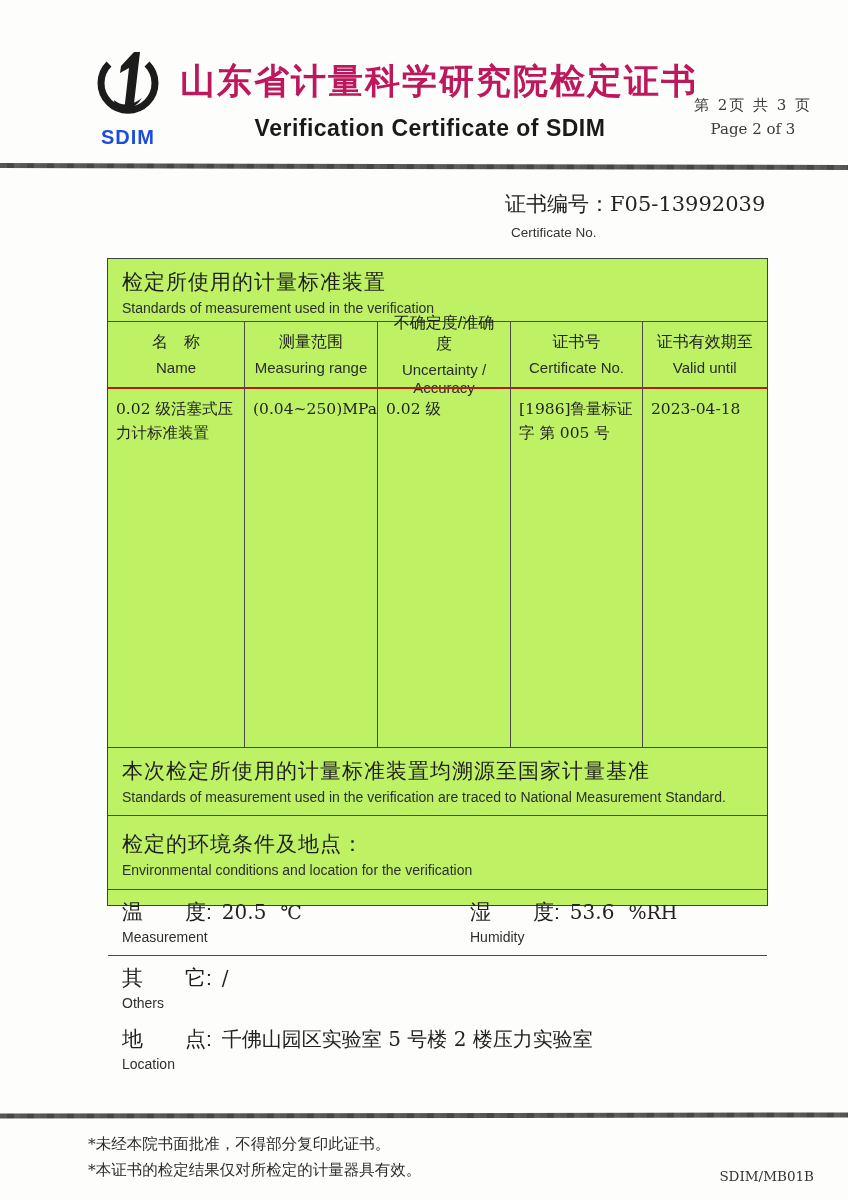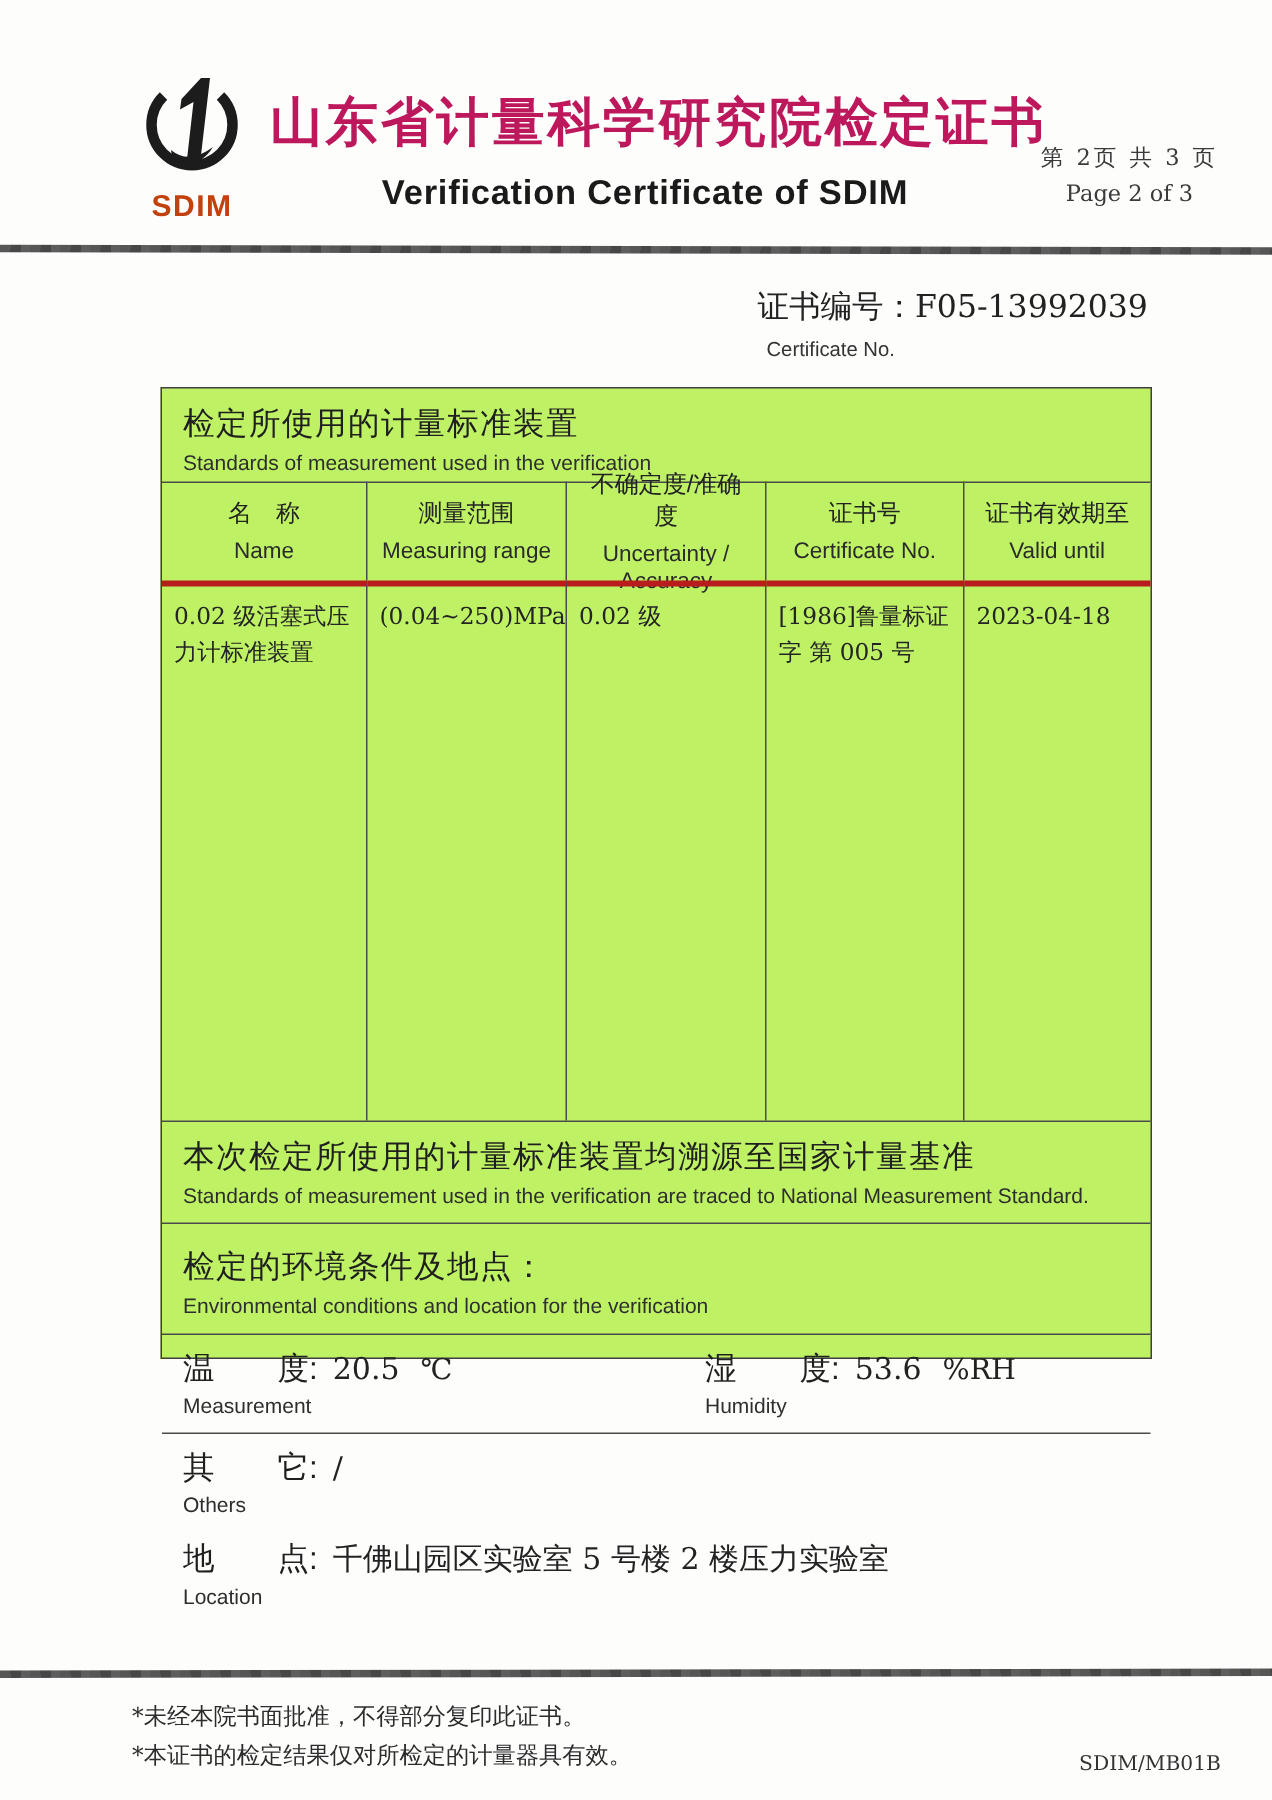--- a/index.html
+++ b/index.html
@@ -4,21 +4,21 @@
 <style>
   * { margin:0; padding:0; box-sizing:border-box; }
   html,body { background:#e9e9e9; }
   .page {
     position:relative; width:848px; height:1200px; margin:0 auto;
     background:#fdfdfc; color:#262626; overflow:hidden;
     font-family:"Liberation Sans","DejaVu Sans",sans-serif;
   }
   
   .logo { position:absolute; left:86px; top:50px; width:84px; text-align:center; }
-  .logo-label { font-weight:bold; font-size:20px; letter-spacing:1px; color:#c2410c;
+  .logo-label { font-weight:bold; font-size:20px; letter-spacing:1px; color:#1d4ed8;
     font-family:"Liberation Sans",sans-serif; margin-top:-4px; }
   .titles { position:absolute; left:180px; top:58px; width:500px; text-align:center; }
   .title-zh { font-family:"DejaVu Serif","Liberation Serif",serif; font-weight:700;
     font-size:35px; letter-spacing:2px; color:#be185d; white-space:nowrap; }
   .title-en { font-family:"Liberation Sans",sans-serif; font-weight:700; font-size:23px;
     color:#1a1a1a; margin-top:10px; letter-spacing:0.5px; }
   .pageinfo { position:absolute; left:678px; top:93px; width:150px; text-align:center;
     font-family:"DejaVu Serif","Liberation Serif",serif; color:#3a3a3a; font-size:15px; line-height:1.6; }
   .pageinfo .zh { letter-spacing:2px; }
   .rule { position:absolute; left:0; width:848px; height:5px;
@@ -38,21 +38,21 @@
   .zh-head { font-size:21px; color:#1f1f1f; letter-spacing:1px; }
   .en-sub { font-size:14px; color:#2e2e2e; margin-top:4px; }
   
   .grid { display:grid; grid-template-columns:137px 133px 133px 132px 123.5px; }
   .cell { border-right:1px solid #4a4a4a; padding:6px 8px; }
   .cell.lastcol { border-right:none; }
   .th { height:66px; display:flex; flex-direction:column; justify-content:center;
     align-items:center; text-align:center; border-top:1px solid #4a4a4a; }
   .th .zh { font-size:16px; color:#222; }
   .th .en { font-size:15px; color:#2b2b2b; line-height:1.15; margin-top:6px; }
-  .td { height:360px; border-top:4px solid #b91c1c;
+  .td { height:360px; border-top:2px solid #b91c1c;
     font-family:"DejaVu Serif","Liberation Serif",serif; font-size:15.5px; line-height:1.55;
     color:#242424; padding-top:8px; }
   
   .row-line { position:relative; }
   .pair { }
   .pair .zh-label { font-size:21px; color:#1f1f1f; }
   .pair .val { font-family:"DejaVu Serif","Liberation Serif",serif; font-size:20px; color:#222; margin-left:10px; }
   .pair .unit { font-family:"DejaVu Serif","Liberation Serif",serif; font-size:19px; color:#222; margin-left:14px; }
   .pair .en-label { font-size:14px; color:#2e2e2e; margin-top:3px; }
   .sec-temp { height:66px; padding:8px 14px 0 14px; position:relative; }

